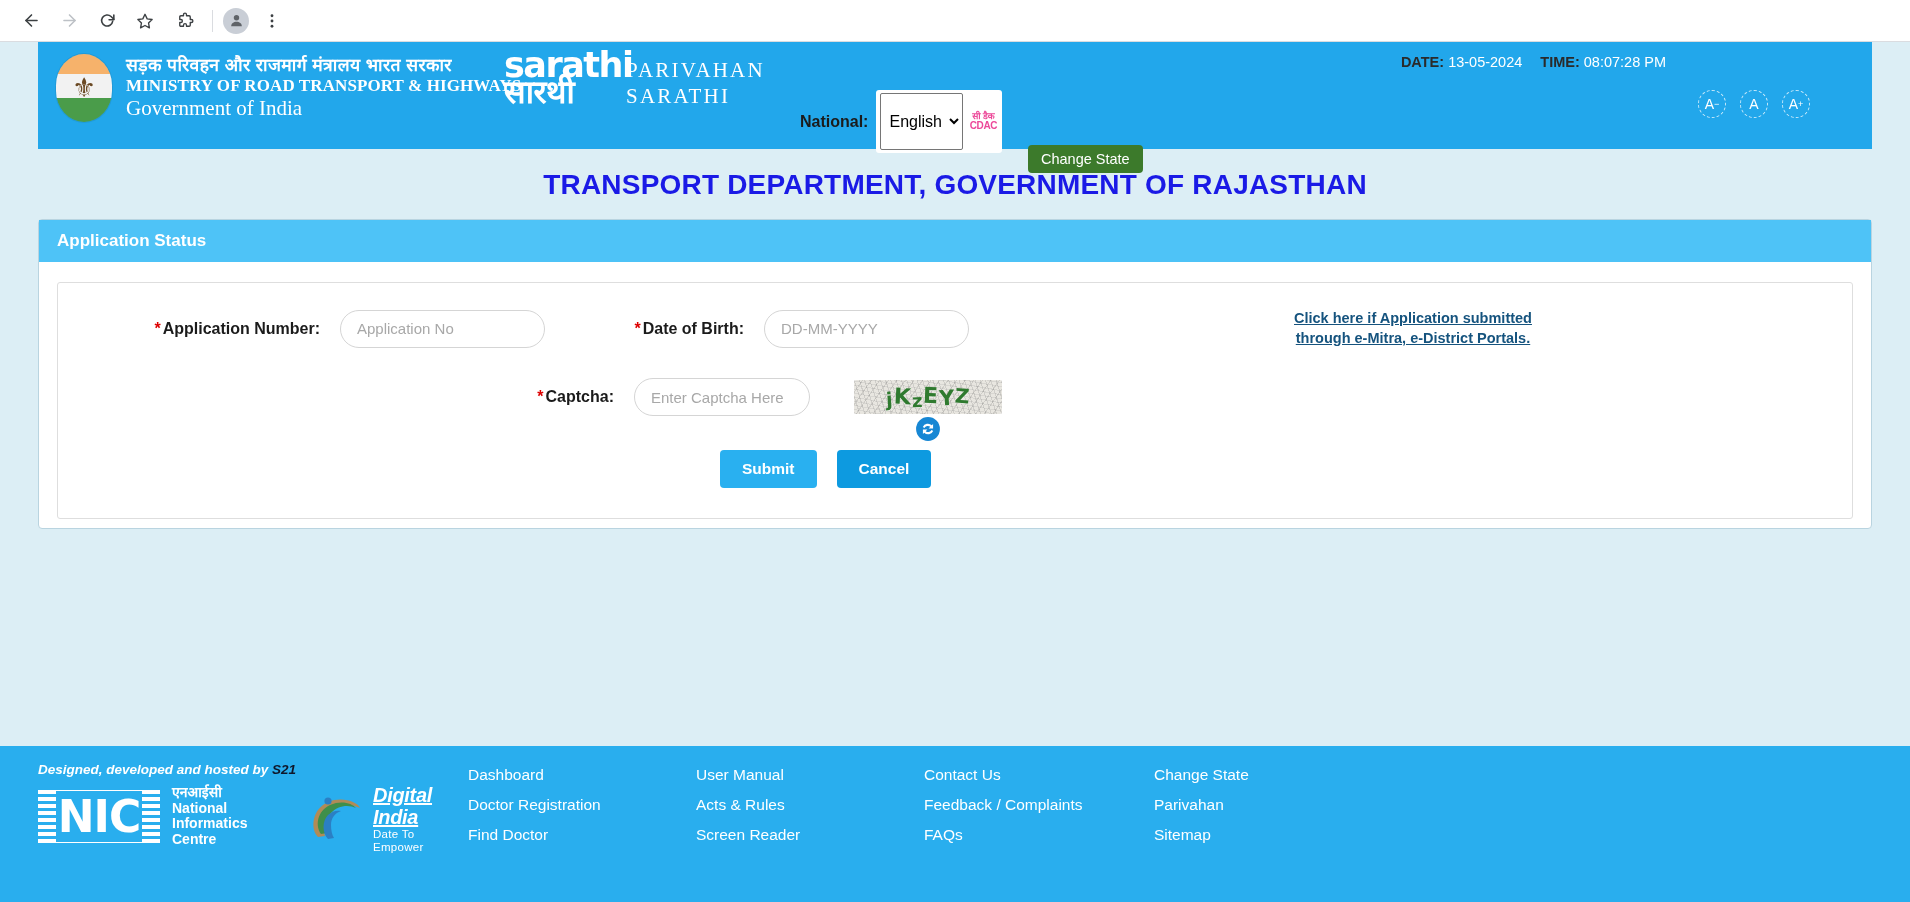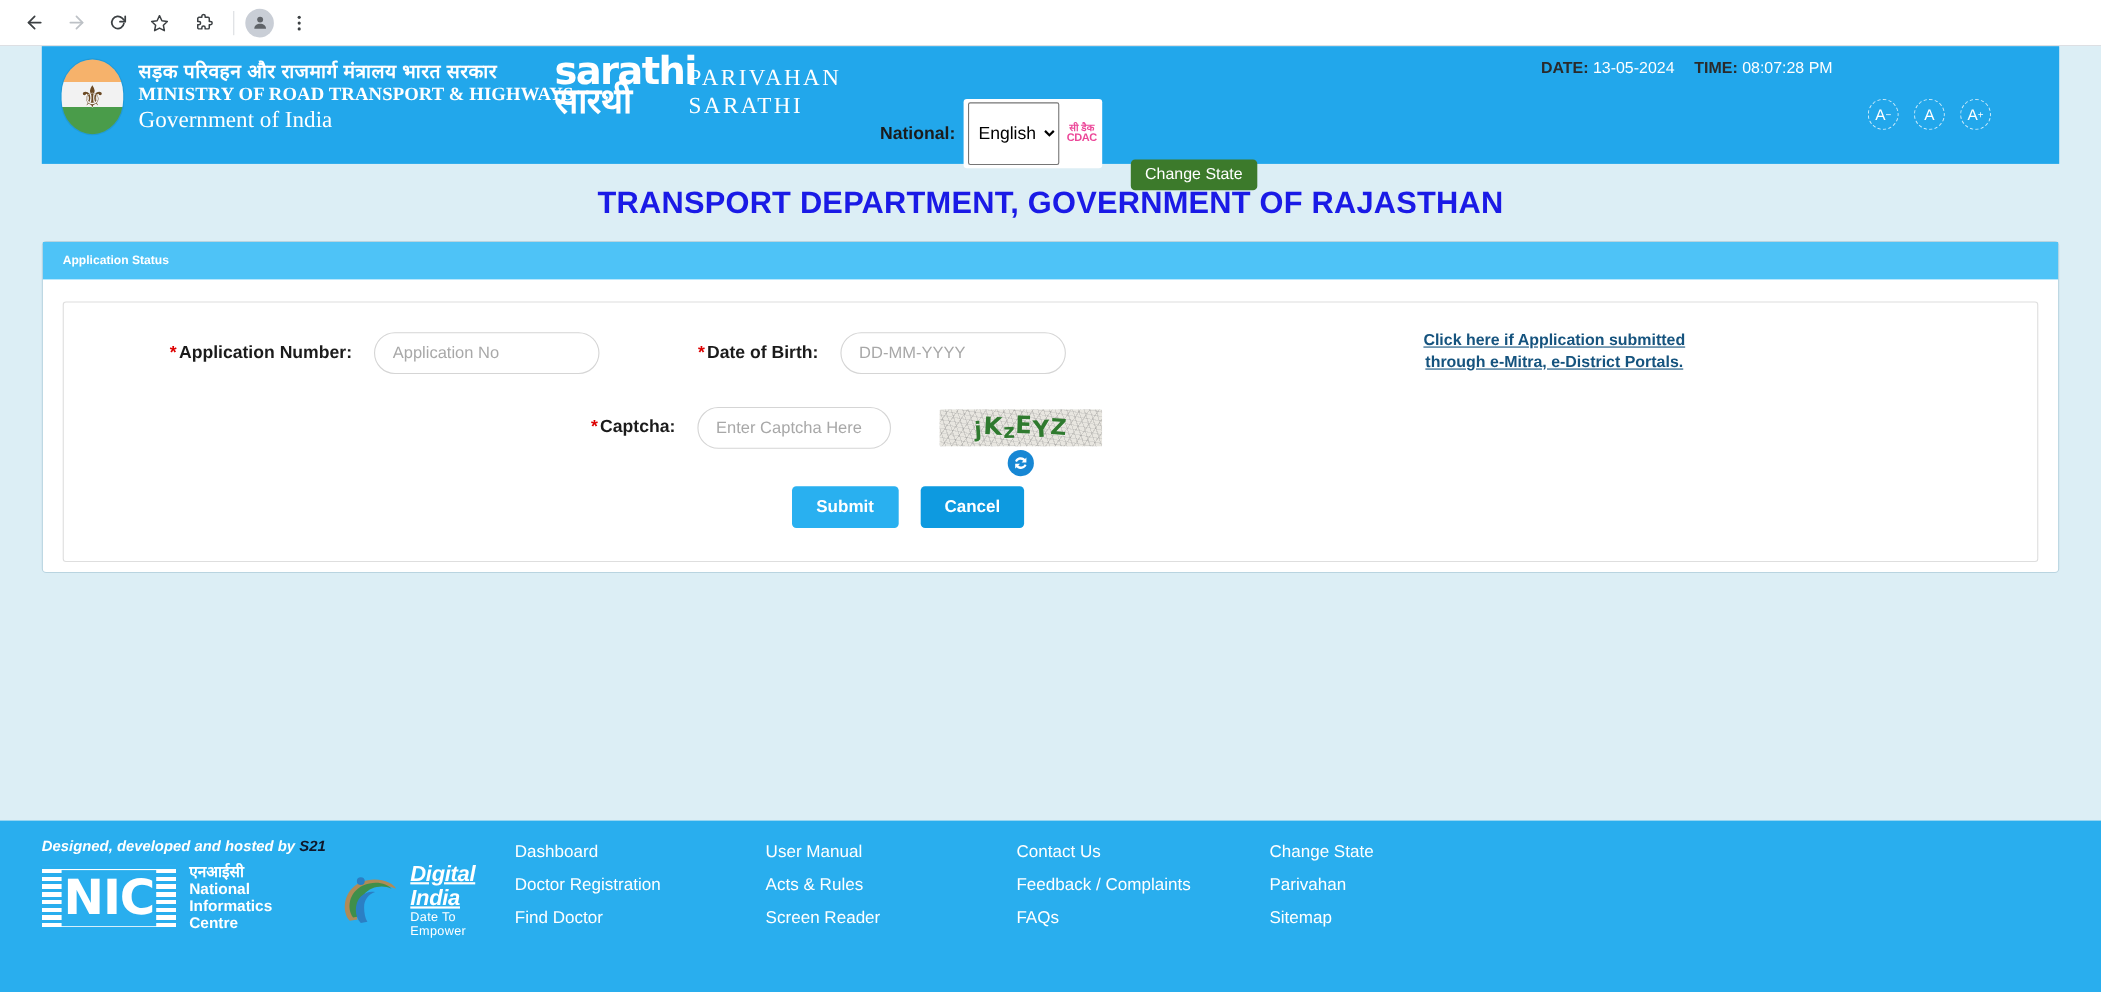--- a/index.html
+++ b/index.html
@@ -124,21 +124,21 @@
   .dept-title{
     text-align:center;color:#1a1ae6;font-size:28px;font-weight:700;
     letter-spacing:.2px;padding:20px 0 18px;
   }
 
   
   .card{
     background:#fff;border:1px solid #b9d4e0;border-radius:4px;
   }
   .card-head{
-    background:#4ec3f7;color:#fff;font-size:11px;font-weight:700;
+    background:#4ec3f7;color:#fff;font-size:17px;font-weight:700;
     padding:11px 18px;
   }
   .card-body{padding:20px 18px 9px;}
   .inner-box{
     border:1px solid #dedede;border-radius:3px;padding:26px 20px 30px;
     position:relative;min-height:225px;
   }
 
   .form-row{display:flex;align-items:center;}
   .lbl{

